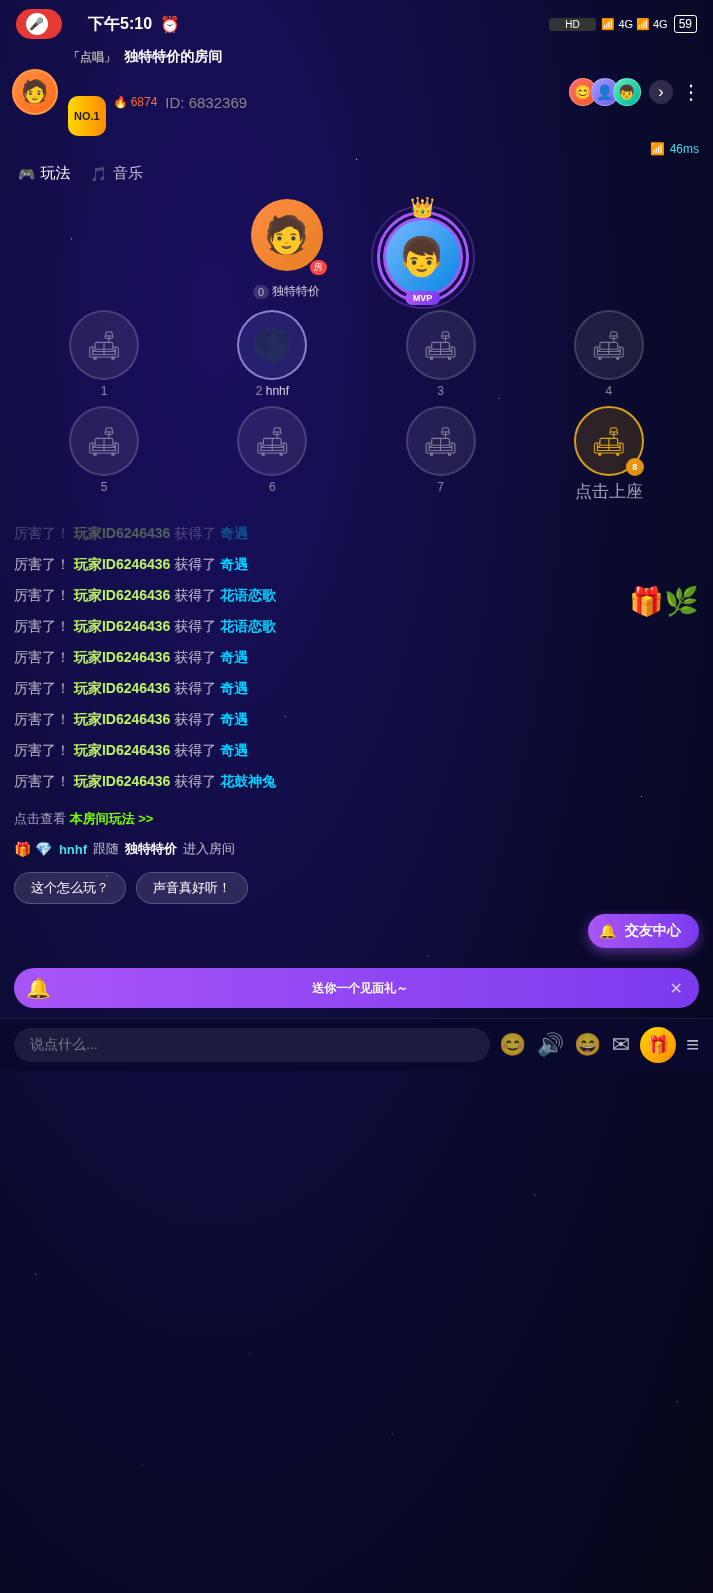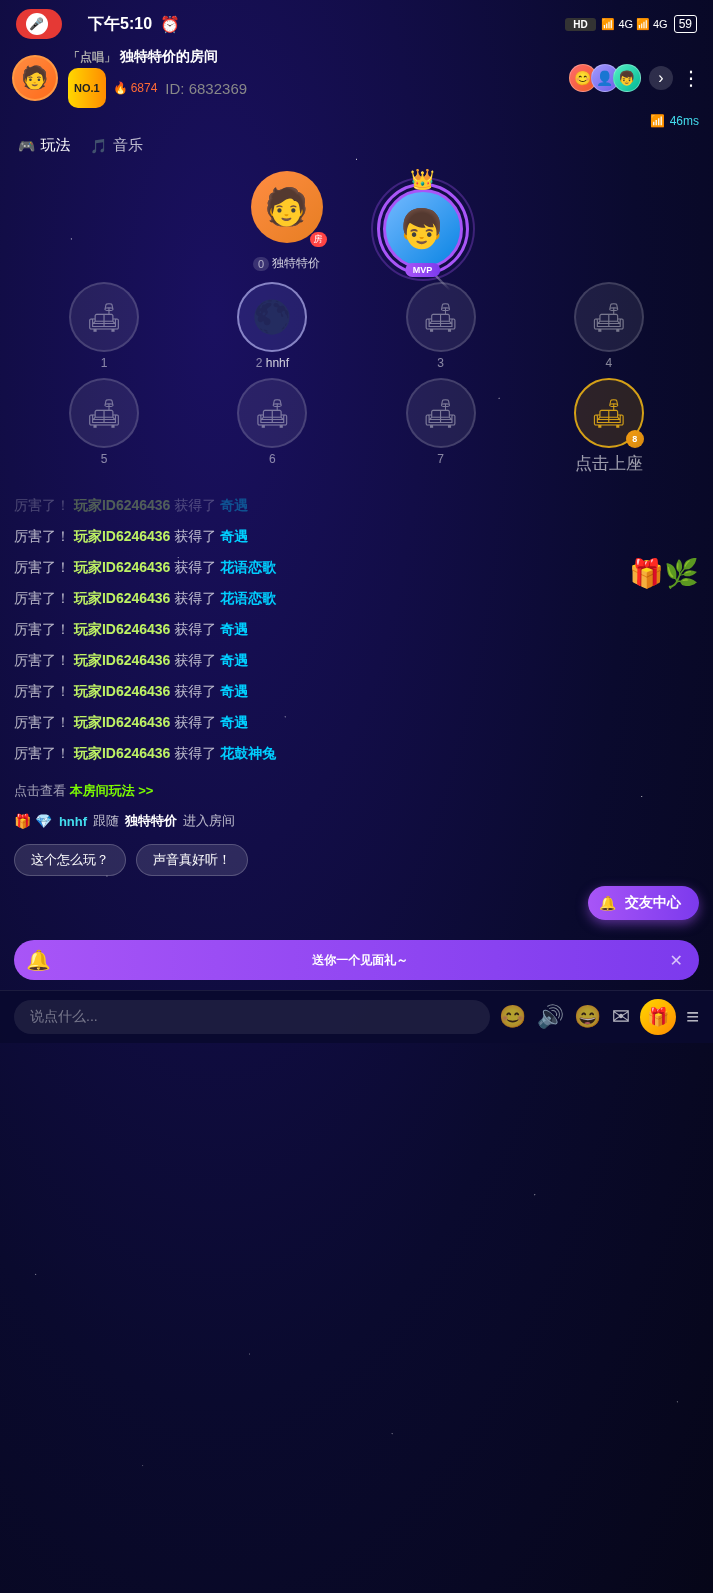--- a/index.html
+++ b/index.html
@@ -94,23 +94,23 @@
     .alarm-icon { color: white; font-size: 16px; }
     .status-right {
       display: flex;
       align-items: center;
       gap: 6px;
     }
     .hd-badge {
       background: #333;
       color: #fff;
       font-size: 10px;
-      padding: 1px 8px;
+      padding: 1px 16px;
       border-radius: 3px;
-      font-weight: bold;
+      font-weight: normal;
     }
     .signal-text { color: white; font-size: 11px; }
     .battery {
       color: white;
       font-size: 12px;
       border: 1.5px solid white;
       border-radius: 3px;
       padding: 1px 4px;
       position: relative;
     }
@@ -133,38 +133,40 @@
       border: 2px solid #ff9944;
       flex-shrink: 0;
     }
     .room-info {
       flex: 1;
     }
     .room-title {
       color: white;
       font-size: 14px;
       font-weight: 600;
+      font-family: Liberation Mono, monospace;
     }
     .room-title .tag {
       color: #aaa;
       font-size: 12px;
     }
     .room-stats {
       display: flex;
       align-items: center;
       gap: 8px;
       margin-top: 2px;
     }
     .rank-badge {
       background: linear-gradient(90deg, #ffd700, #ff8c00);
       border-radius: 10px;
       padding: 14px 6px;
       font-size: 11px;
       color: #222;
       font-weight: bold;
+      margin-top: 28px;
     }
     .fire-count {
       color: #ff6b35;
       font-size: 12px;
       display: flex; align-items: center; gap: 2px;
     }
     .room-id {
       color: #888;
       font-size: 15px;
     }

